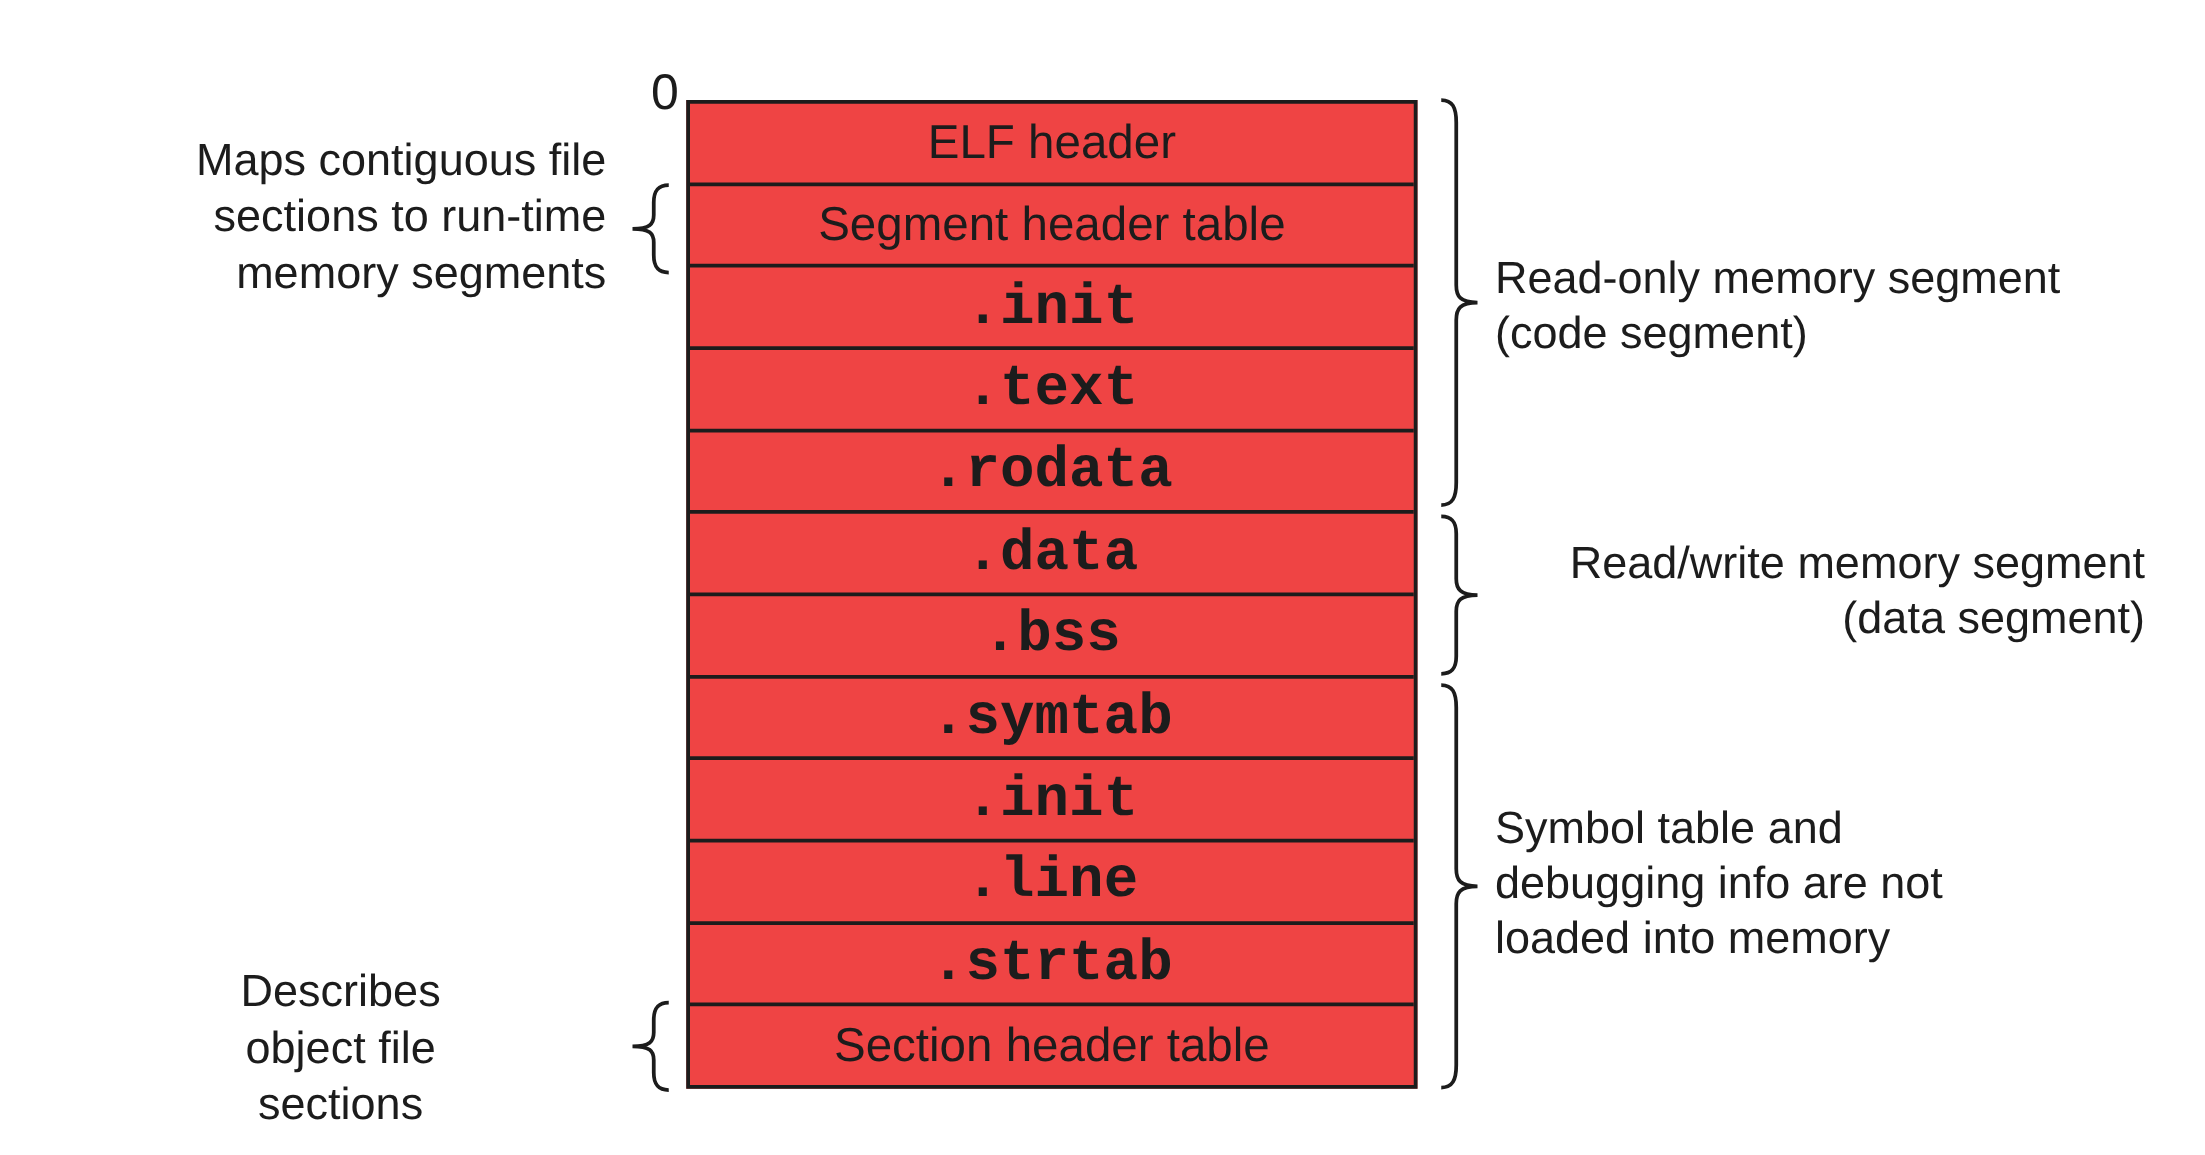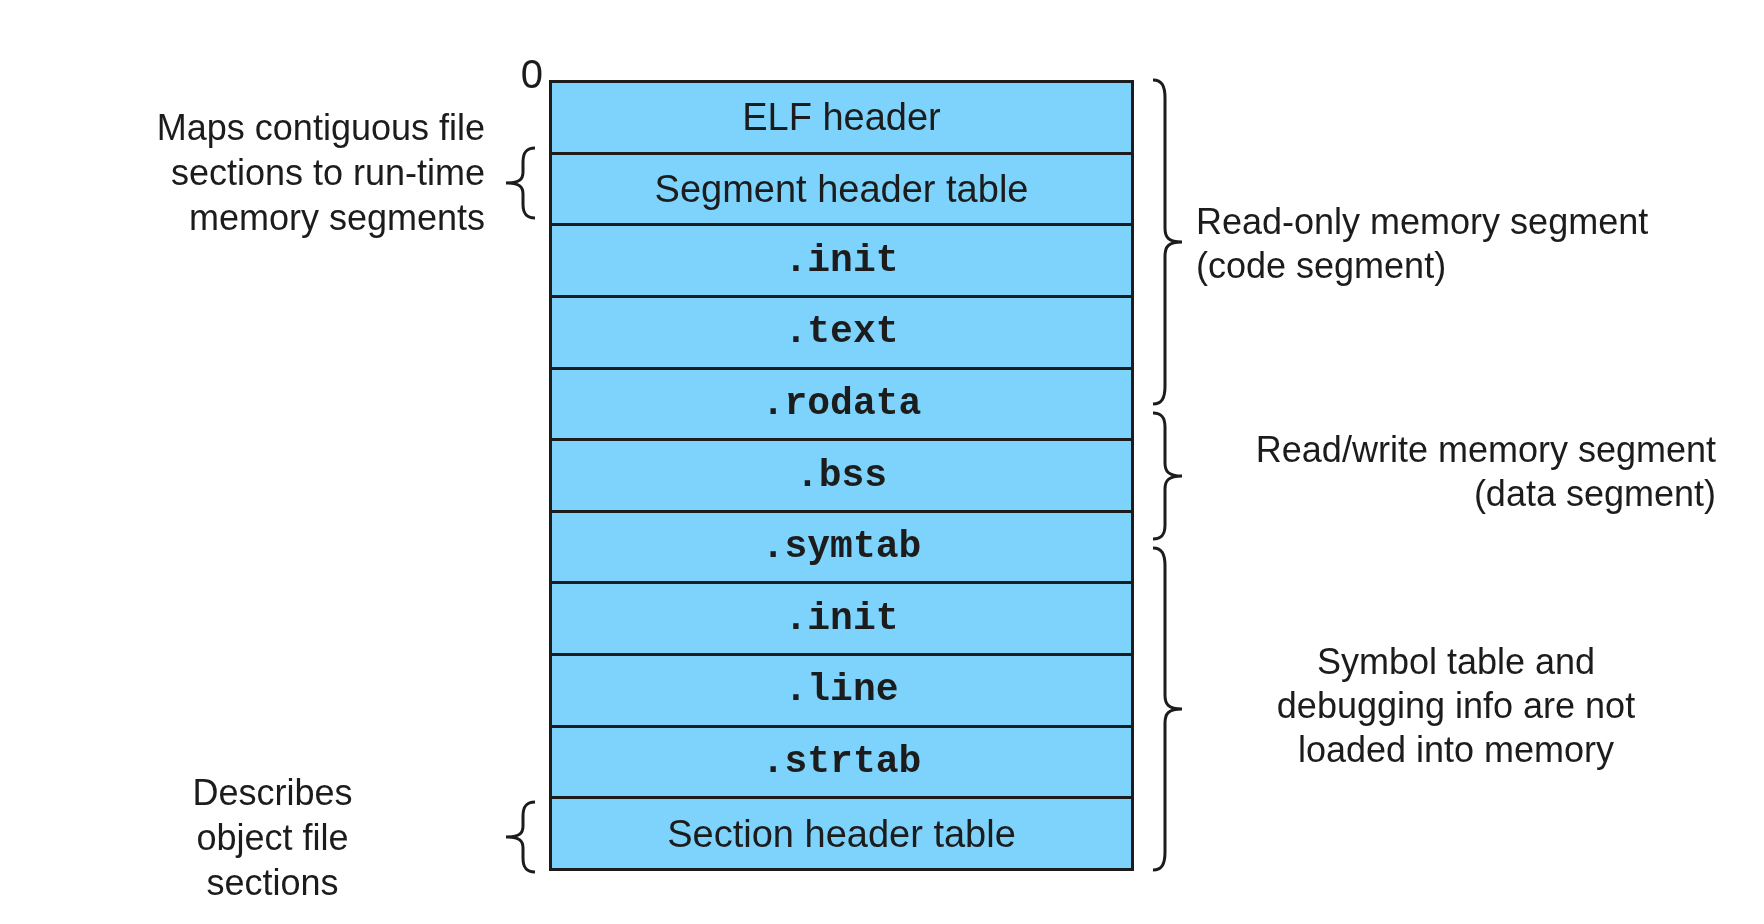--- a/index.html
+++ b/index.html
@@ -12,44 +12,44 @@
     overflow:hidden;
   }
   
   .elfbox{
     position:absolute;
     left:549px; top:80px;
     width:585px; height:791px;
     border:3px solid #1c1c1c;
     box-sizing:border-box;
     display:flex; flex-direction:column;
-    background:#7dd3fc;
+    background:#ef4444;
   }
   .elfrow{
     flex:1 1 0;
     display:flex; align-items:center; justify-content:center;
     font-size:38px;
     line-height:1;
     white-space:nowrap;
   }
   .elfrow + .elfrow{ border-top:3px solid #1c1c1c;text-align:center; }
   .elfrow.mono{
     font-family:"Liberation Mono", monospace;
     font-weight:700;
-    font-size:38px;
+    font-size:46px;
   }
   
   .ann{ position:absolute; font-size:36px; line-height:45px; }
   .ann.right-align{ text-align:right; }
   .ann.left-align{ text-align:left; }
   #ann-maps{ left:60px; top:105px; width:425px; }
   #ann-describes{ left:60px; top:770px; width:425px;text-align:center; }
   #ann-ro   { left:1196px; top:200px; width:520px; line-height:44px; }
   #ann-rw   { left:1196px; top:428px; width:520px; line-height:44px;text-align:right; }
-  #ann-sym  { left:1196px; top:640px; width:520px; line-height:44px;text-align:center; }
+  #ann-sym  { left:1196px; top:640px; width:520px; line-height:44px; }
   #offset-zero{
     position:absolute; left:495px; top:54px; width:48px;
     text-align:right; font-size:40px; line-height:40px;
   }
   
   .brace{ position:absolute; }
   .brace path{ stroke:#1c1c1c; stroke-width:3; fill:none; }
   #brace-left-seg { left:504px; top:146px; }
   #brace-left-sec { left:504px; top:800px; }
   #brace-right-ro { left:1152px; top:78px;  }
@@ -81,20 +81,21 @@
   <svg id="brace-left-sec" class="brace" width="34" height="74" viewBox="0 0 34 74">
     <path d="M 31 2 C 22 2 19 7 19 16 L 19 26 C 19 33 16 37 2 37 C 16 37 19 41 19 48 L 19 58 C 19 67 22 72 31 72"></path>
   </svg>
 
   <div class="elfbox">
     <div class="elfrow sans">ELF header</div>
     <div class="elfrow sans">Segment header table</div>
     <div class="elfrow mono">.init</div>
     <div class="elfrow mono">.text</div>
     <div class="elfrow mono">.rodata</div>
+    <div class="elfrow mono">.data</div>
     <div class="elfrow mono">.bss</div>
     <div class="elfrow mono">.symtab</div>
     <div class="elfrow mono">.init</div>
     <div class="elfrow mono">.line</div>
     <div class="elfrow mono">.strtab</div>
     <div class="elfrow sans">Section header table</div>
   </div>
 
   <svg id="brace-right-ro" class="brace" width="34" height="328" viewBox="0 0 34 328">
     <path d="M 1 2 C 10 2 13 8 13 20 L 13 150 C 13 159 16 164 30 164 C 16 164 13 169 13 178 L 13 308 C 13 320 10 326 1 326"></path>

